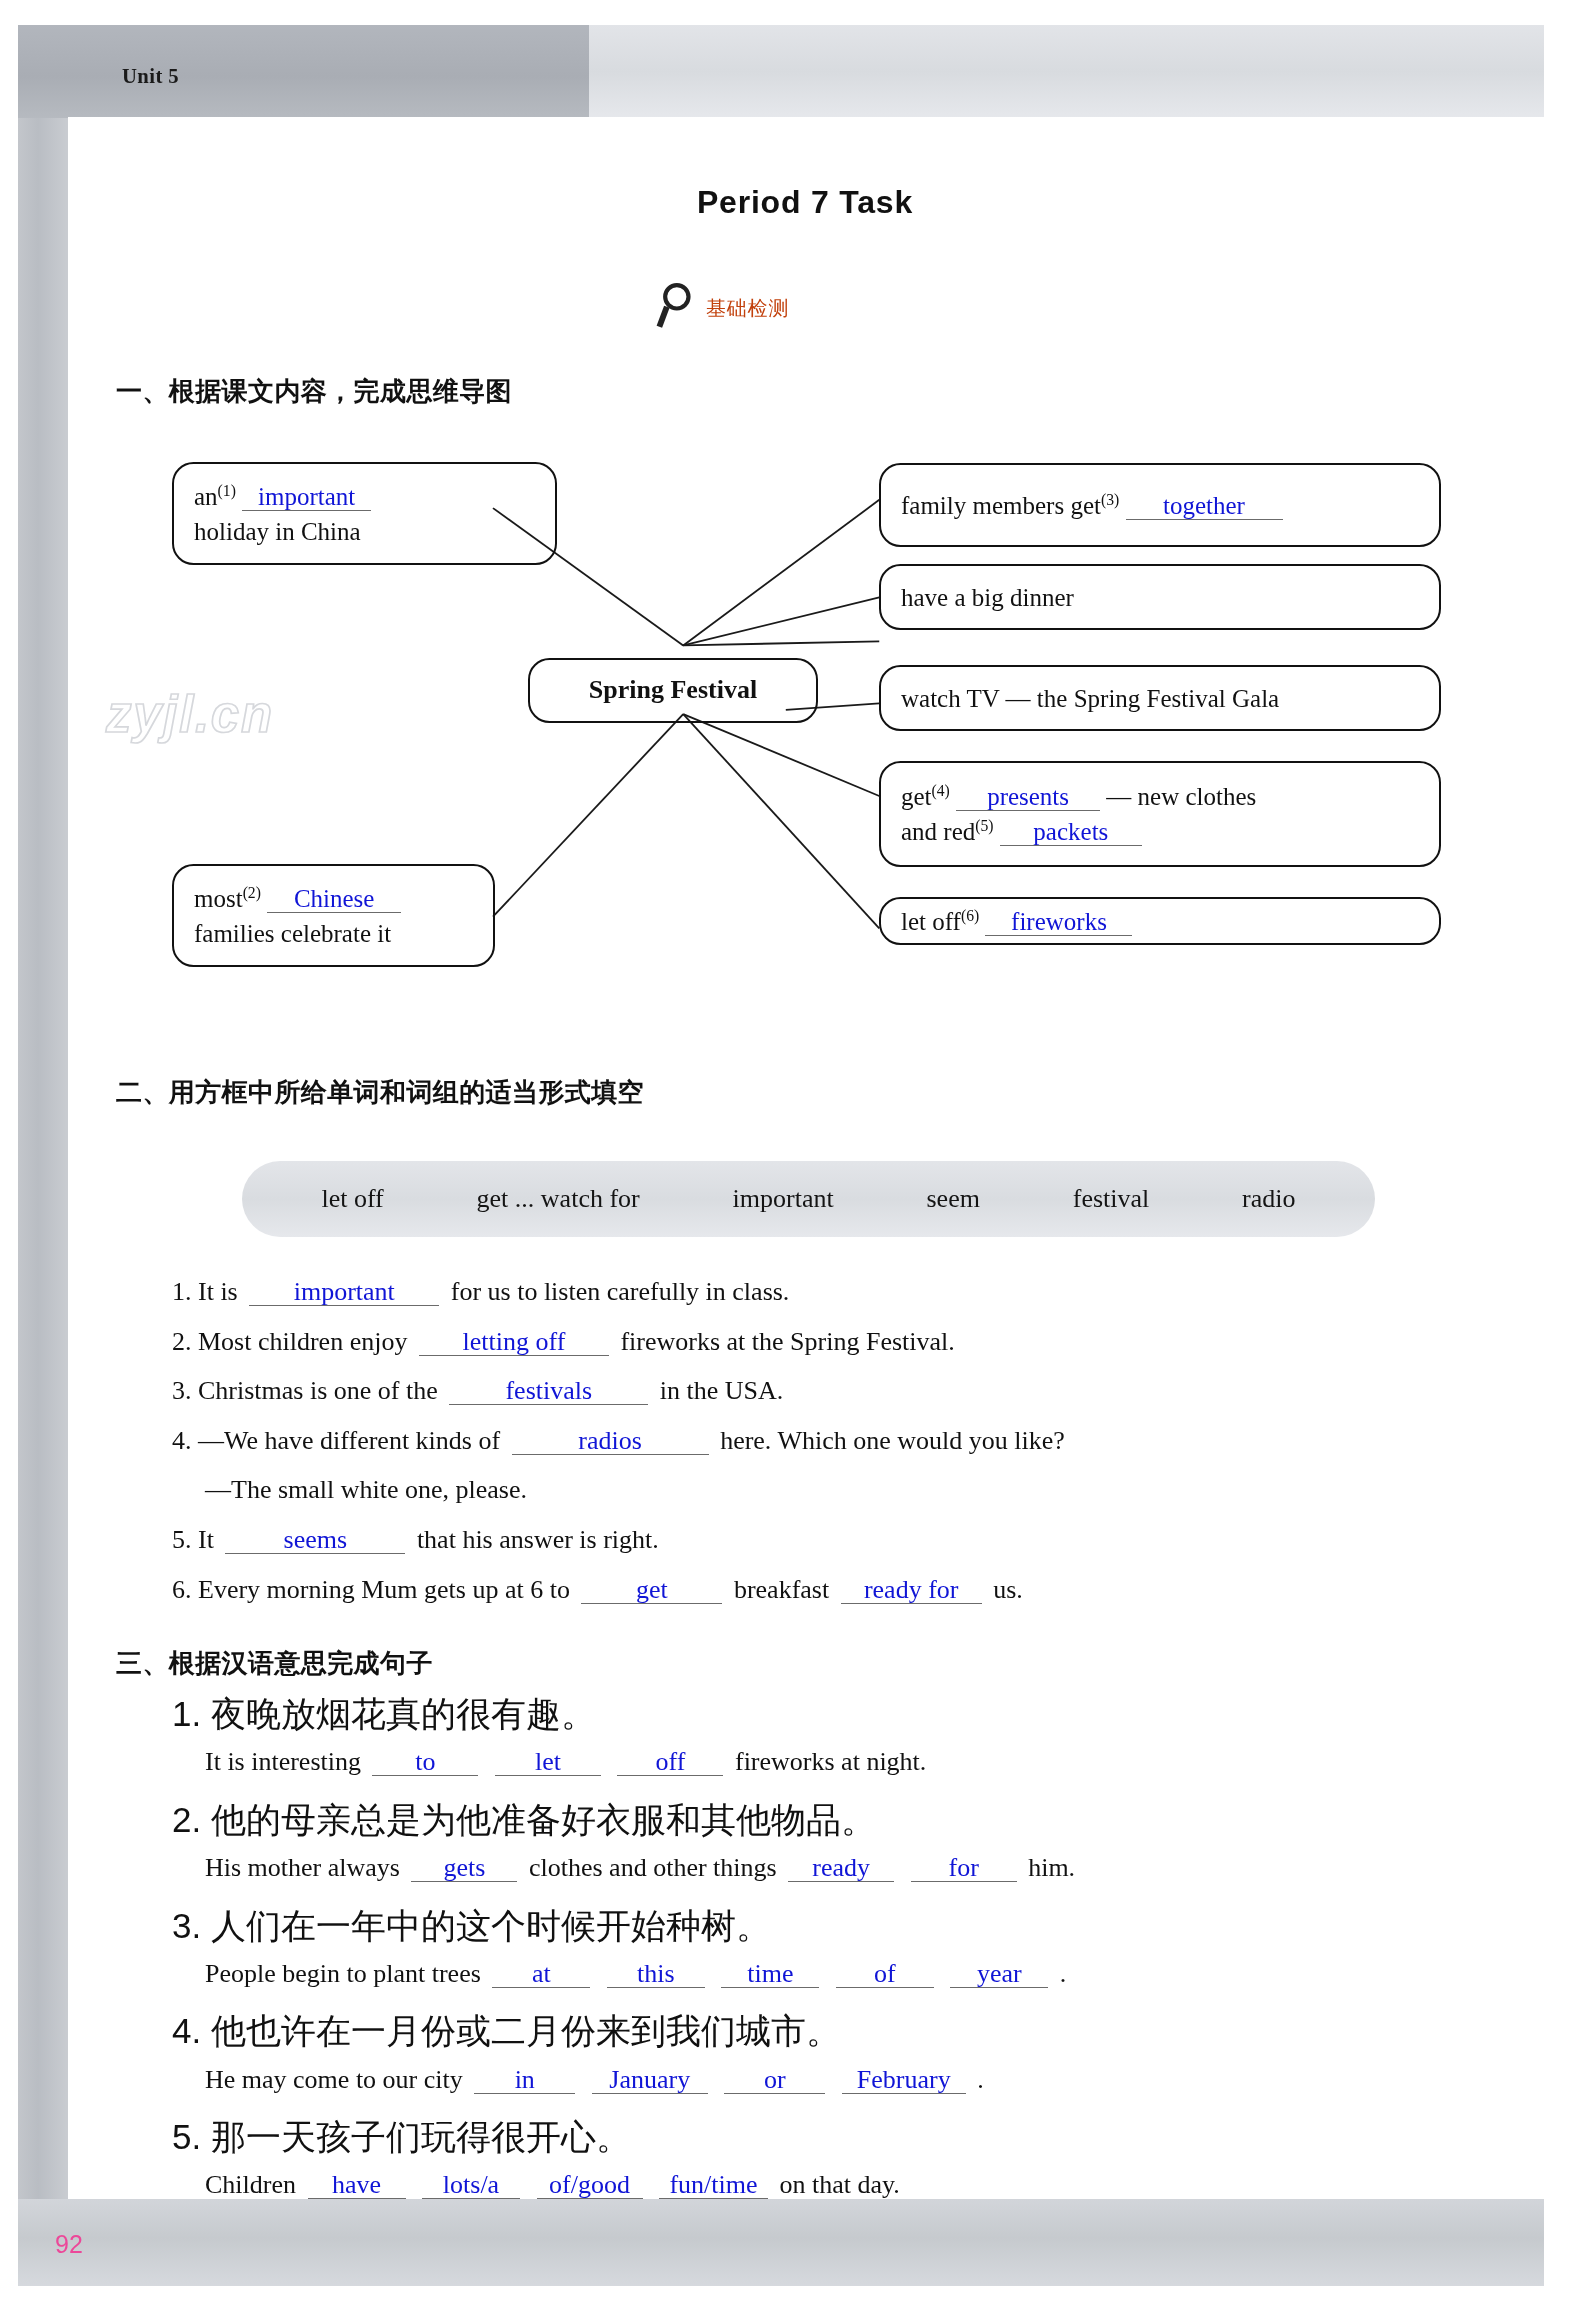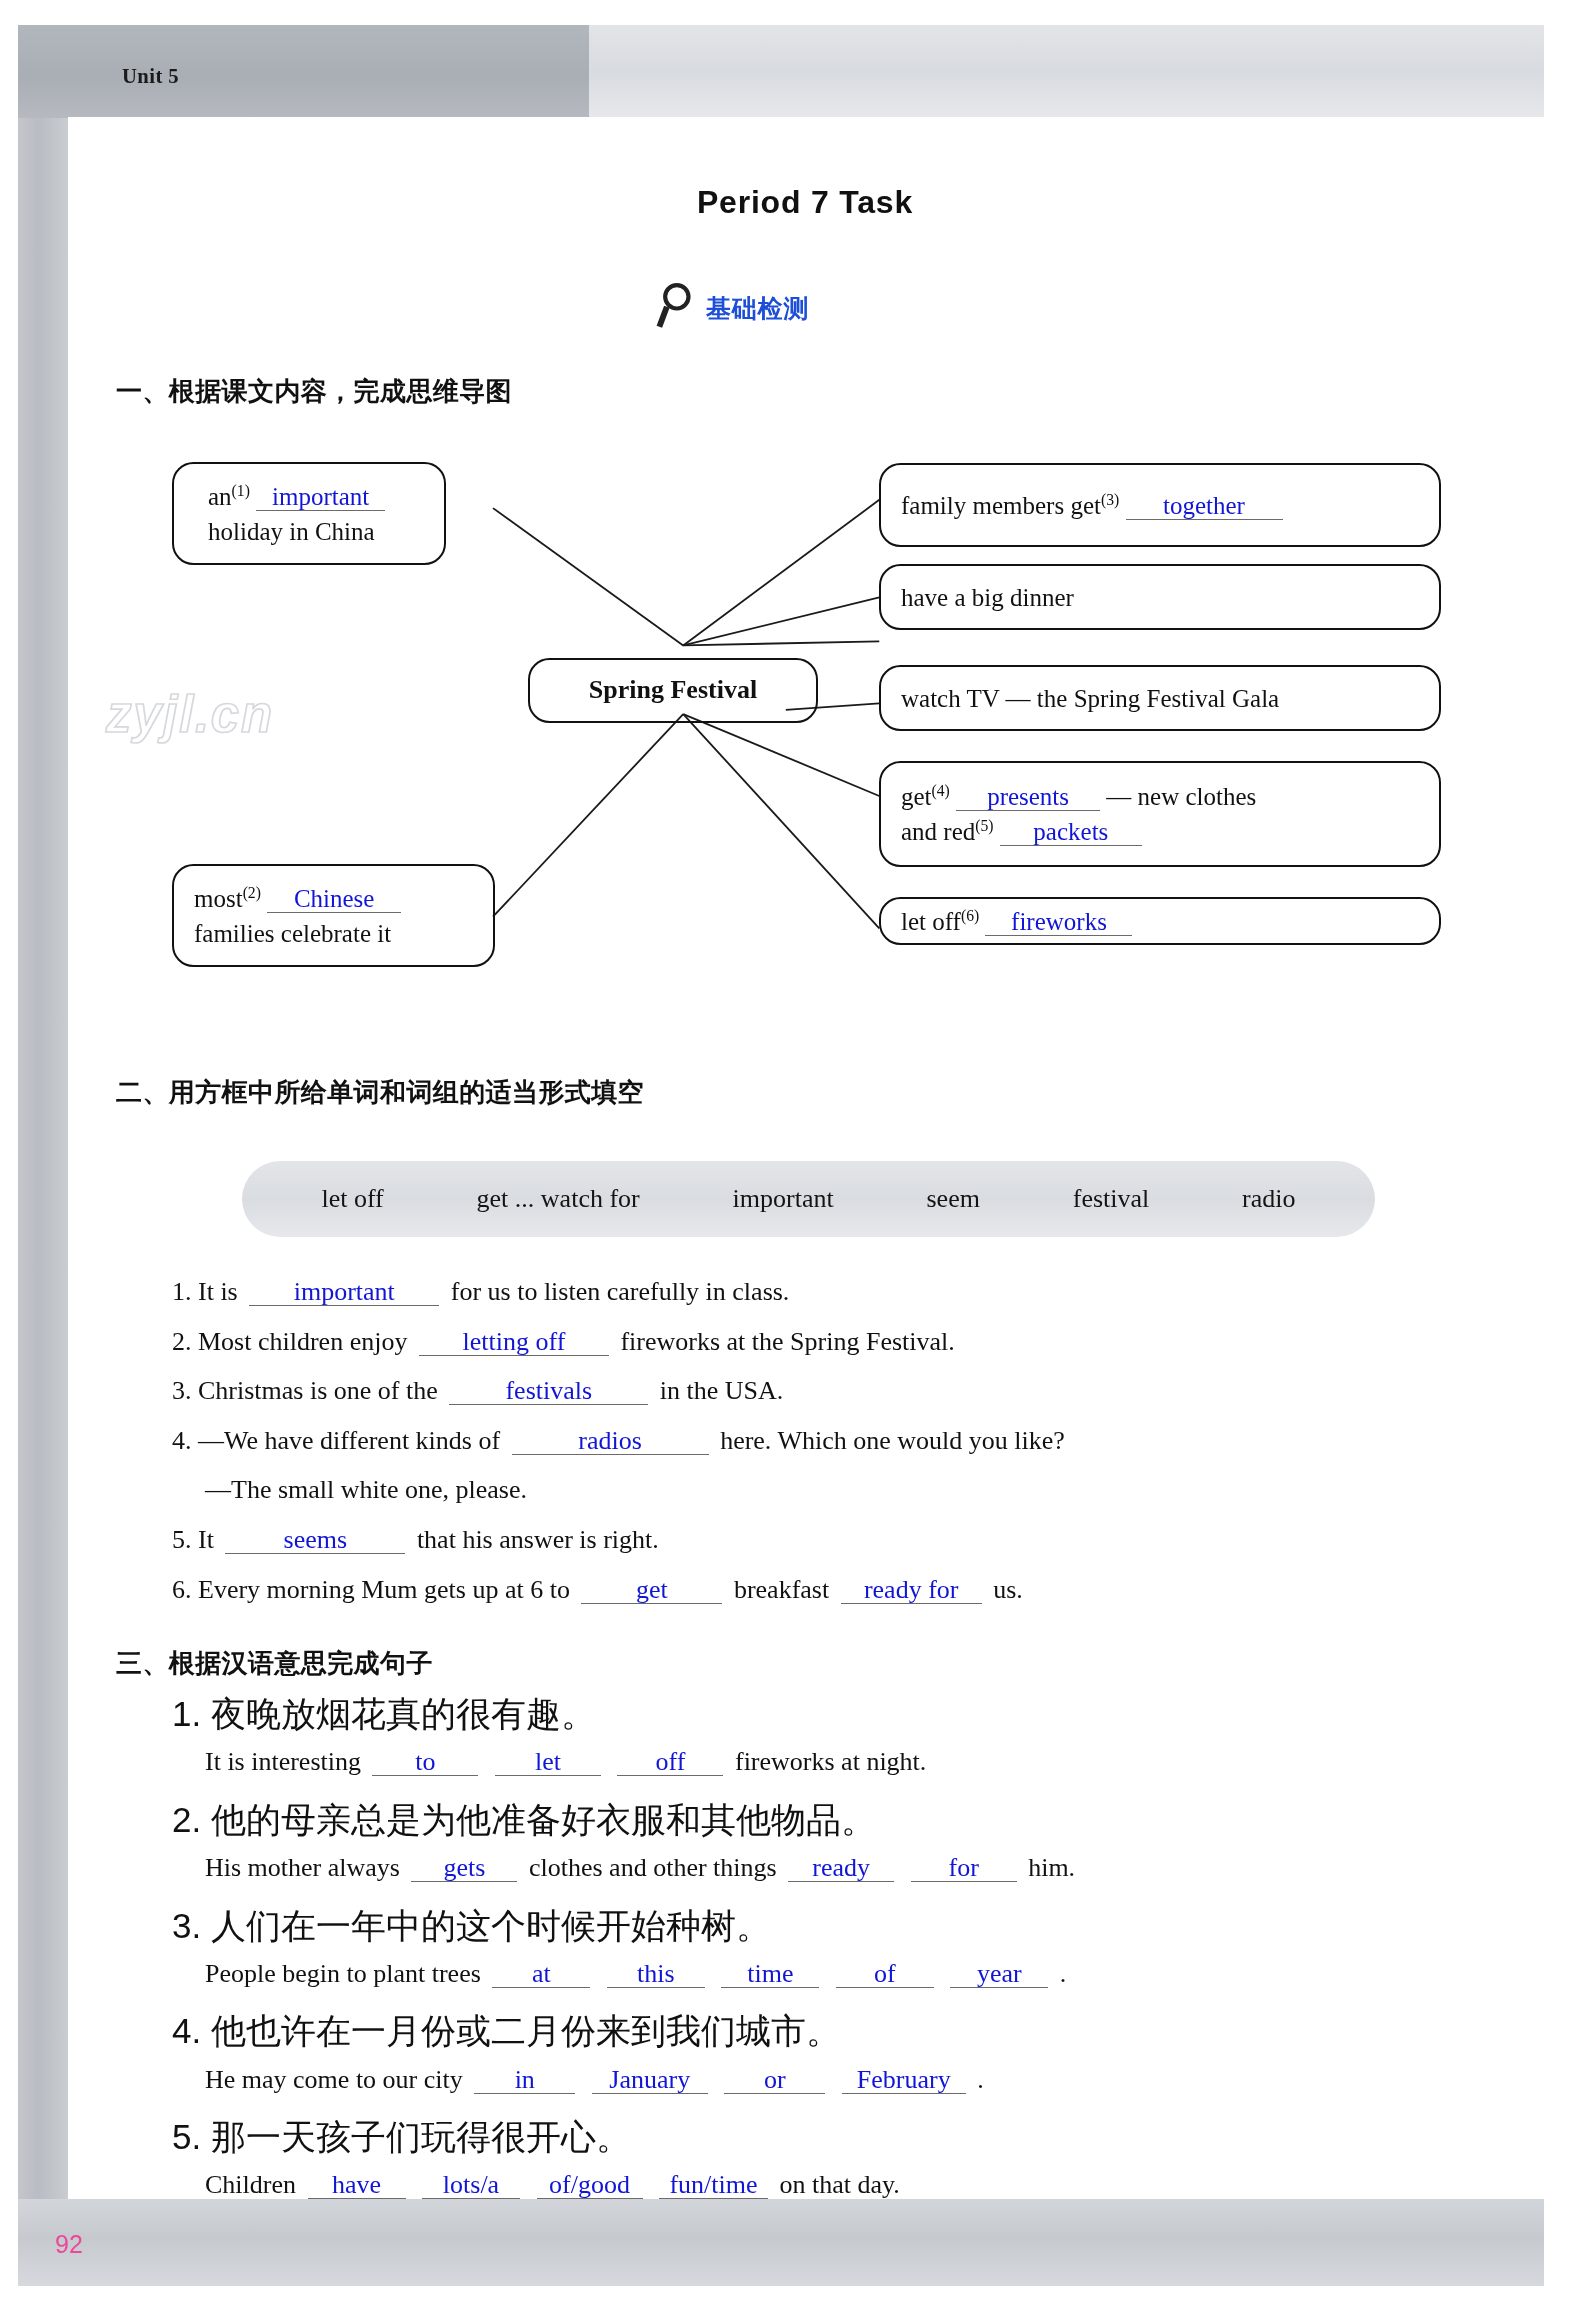--- a/index.html
+++ b/index.html
@@ -94,23 +94,23 @@
     left: 656px; top: 281px;
     display: flex;
     align-items: center;
     gap: 15px;
   }
   .magnifier {
     display: block;
   }
   .basic-text {
     font-family: "Liberation Sans", sans-serif;
-    font-weight: bold;
-    font-size: 25px;
-    color: #1d4ed8;
+    font-weight: normal;
+    font-size: 20px;
+    color: #c2410c;
     letter-spacing: 0.8px;
   }
 
   .sec-head {
     position: absolute;
     font-family: "Liberation Sans", sans-serif;
     font-weight: bold;
     font-size: 26px;
     color: #111;
     letter-spacing: 0.4px;
@@ -258,21 +258,21 @@
   <line class="mmline" x1="1063" y1="604" x2="826" y2="780"></line>
   <line class="mmline" x1="1063" y1="722" x2="826" y2="780"></line>
   <line class="mmline" x1="1063" y1="775" x2="826" y2="780"></line>
 
   <line class="mmline" x1="596" y1="1108" x2="826" y2="863"></line>
   <line class="mmline" x1="1063" y1="850" x2="950" y2="858"></line>
   <line class="mmline" x1="1063" y1="962" x2="826" y2="863"></line>
   <line class="mmline" x1="1063" y1="1122" x2="826" y2="863"></line>
 </svg>
 
-<div class="mm-box" style="left:172px; top:462px; width:274px; height:103px;padding-left:14px;">
+<div class="mm-box" style="left:172px; top:462px; width:385px; height:103px;">
   <div class="mm-inner">
     <div>
       <span>an</span><span class="sup">(1)</span>
       <span class="ansblank" style="width:129px;">important</span>
     </div>
     <div>holiday in China</div>
   </div>
 </div>
 
 <div class="mm-box" style="left:172px; top:864px; width:323px; height:103px;">

